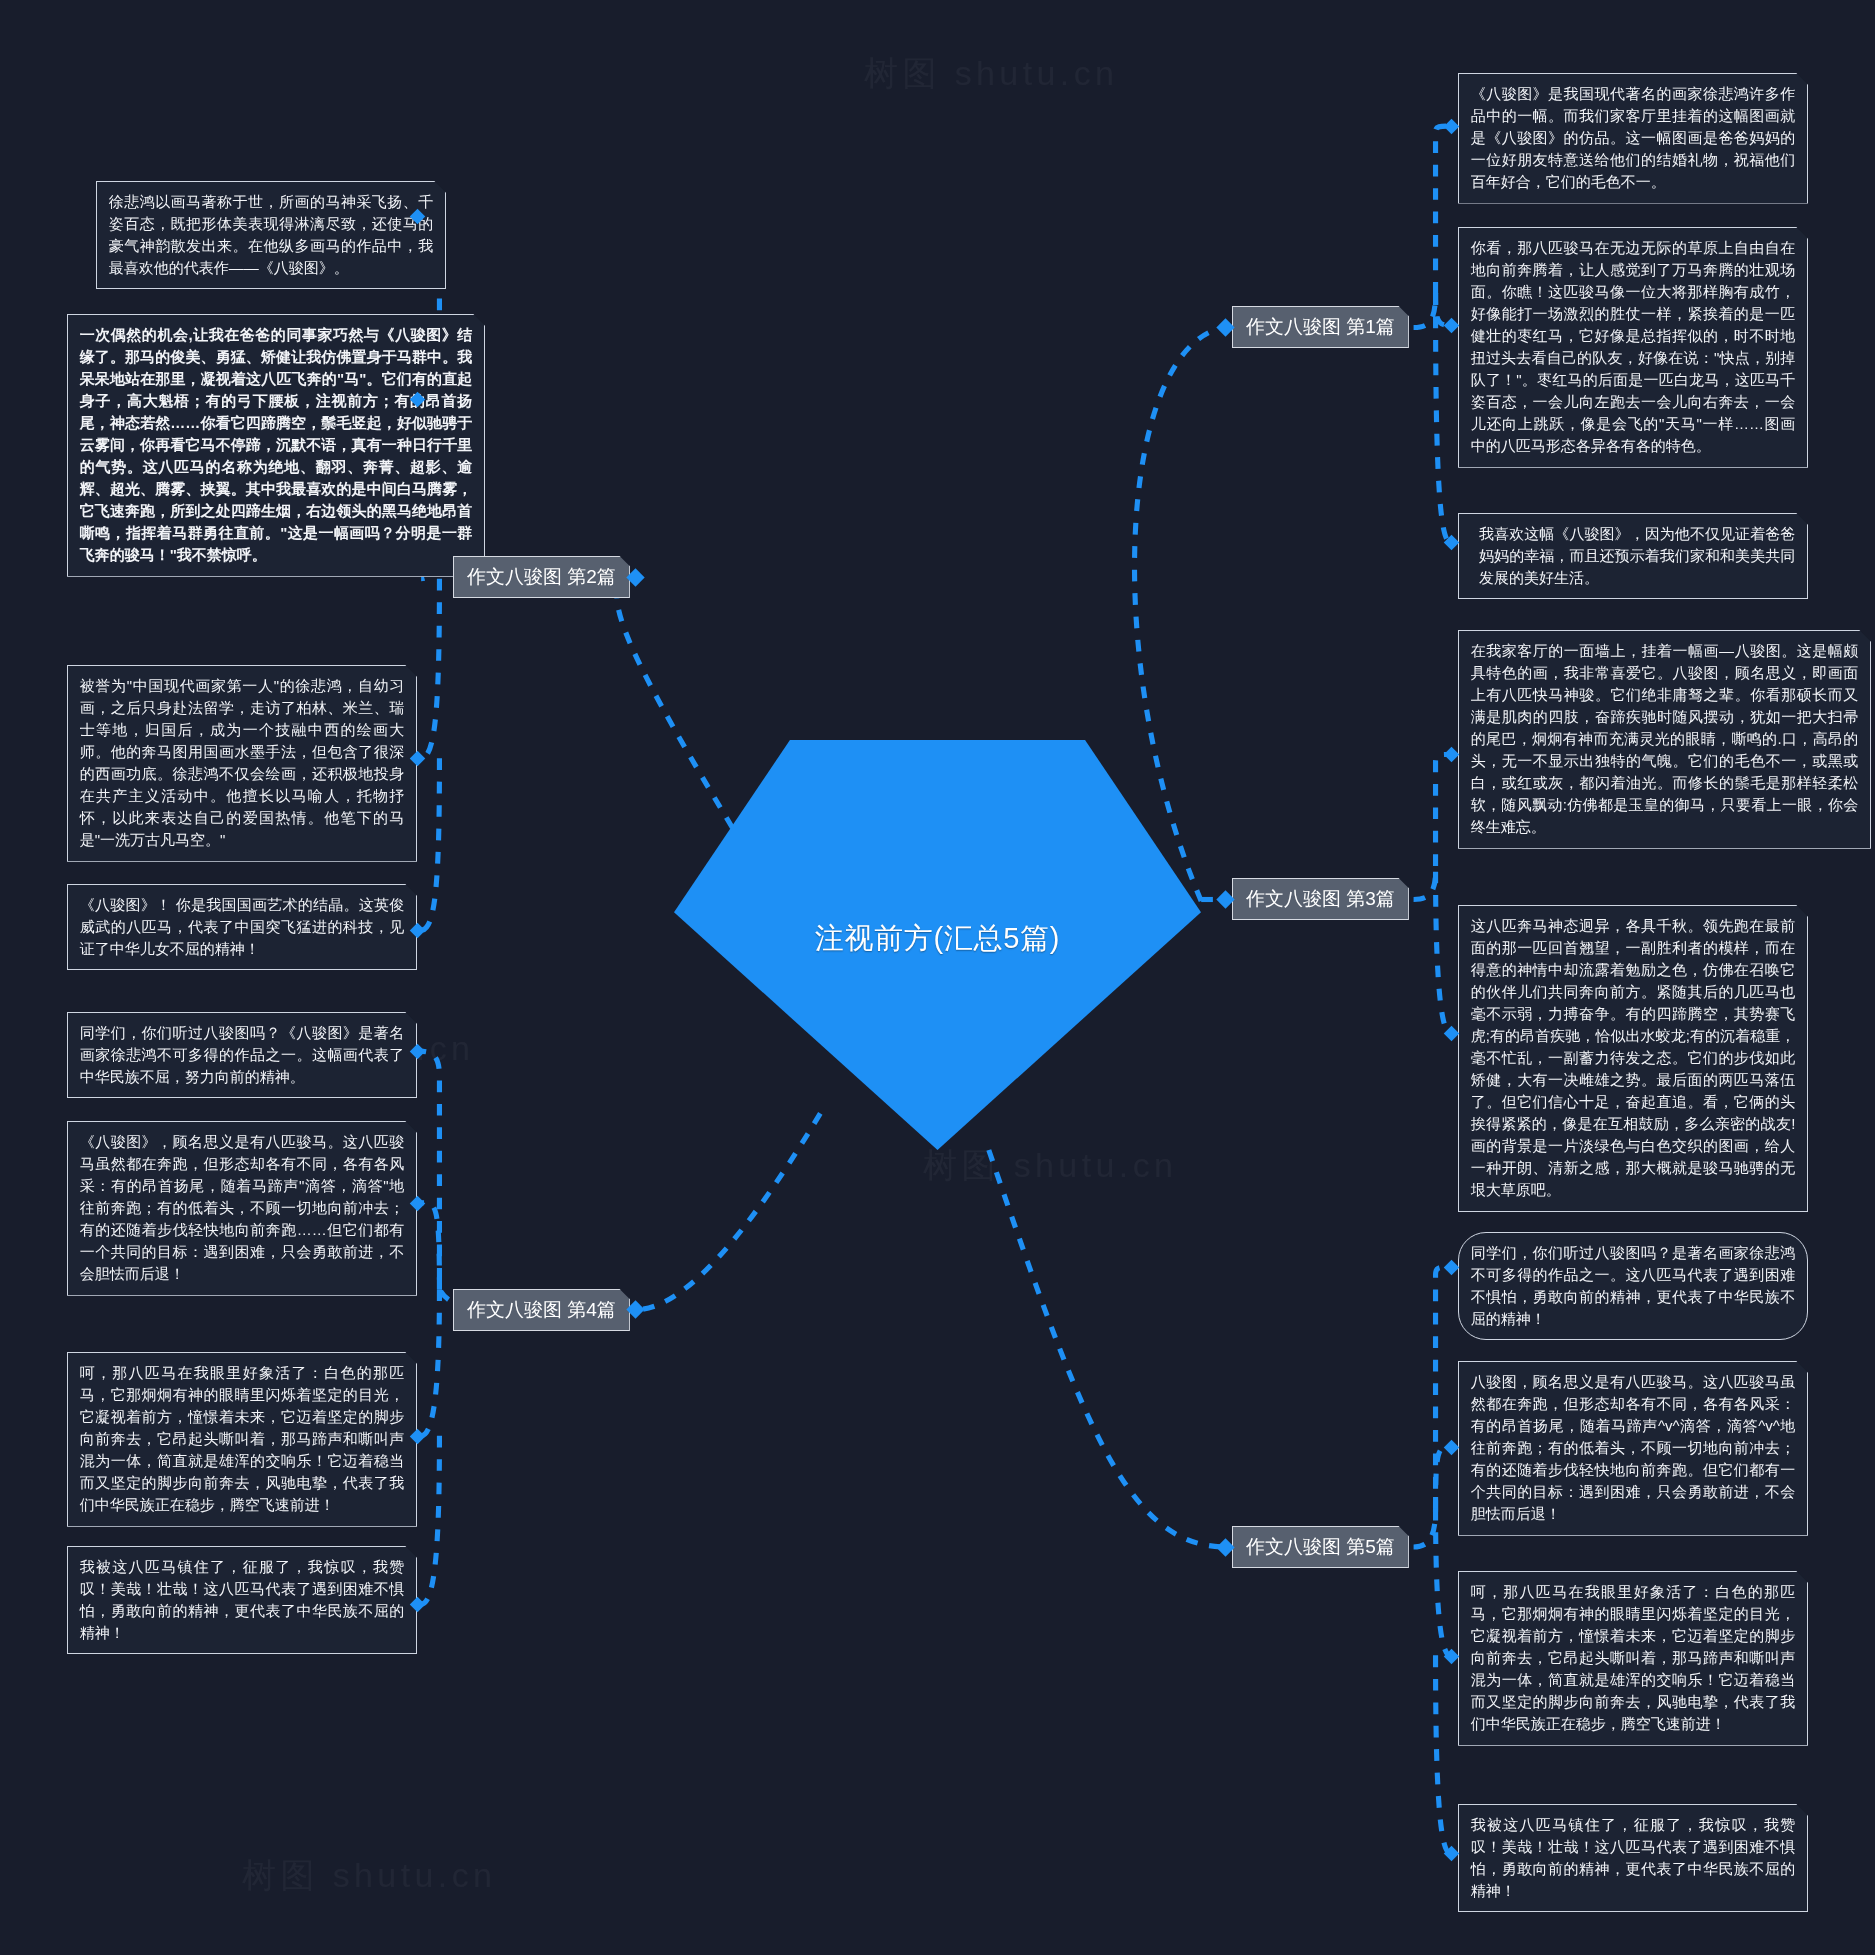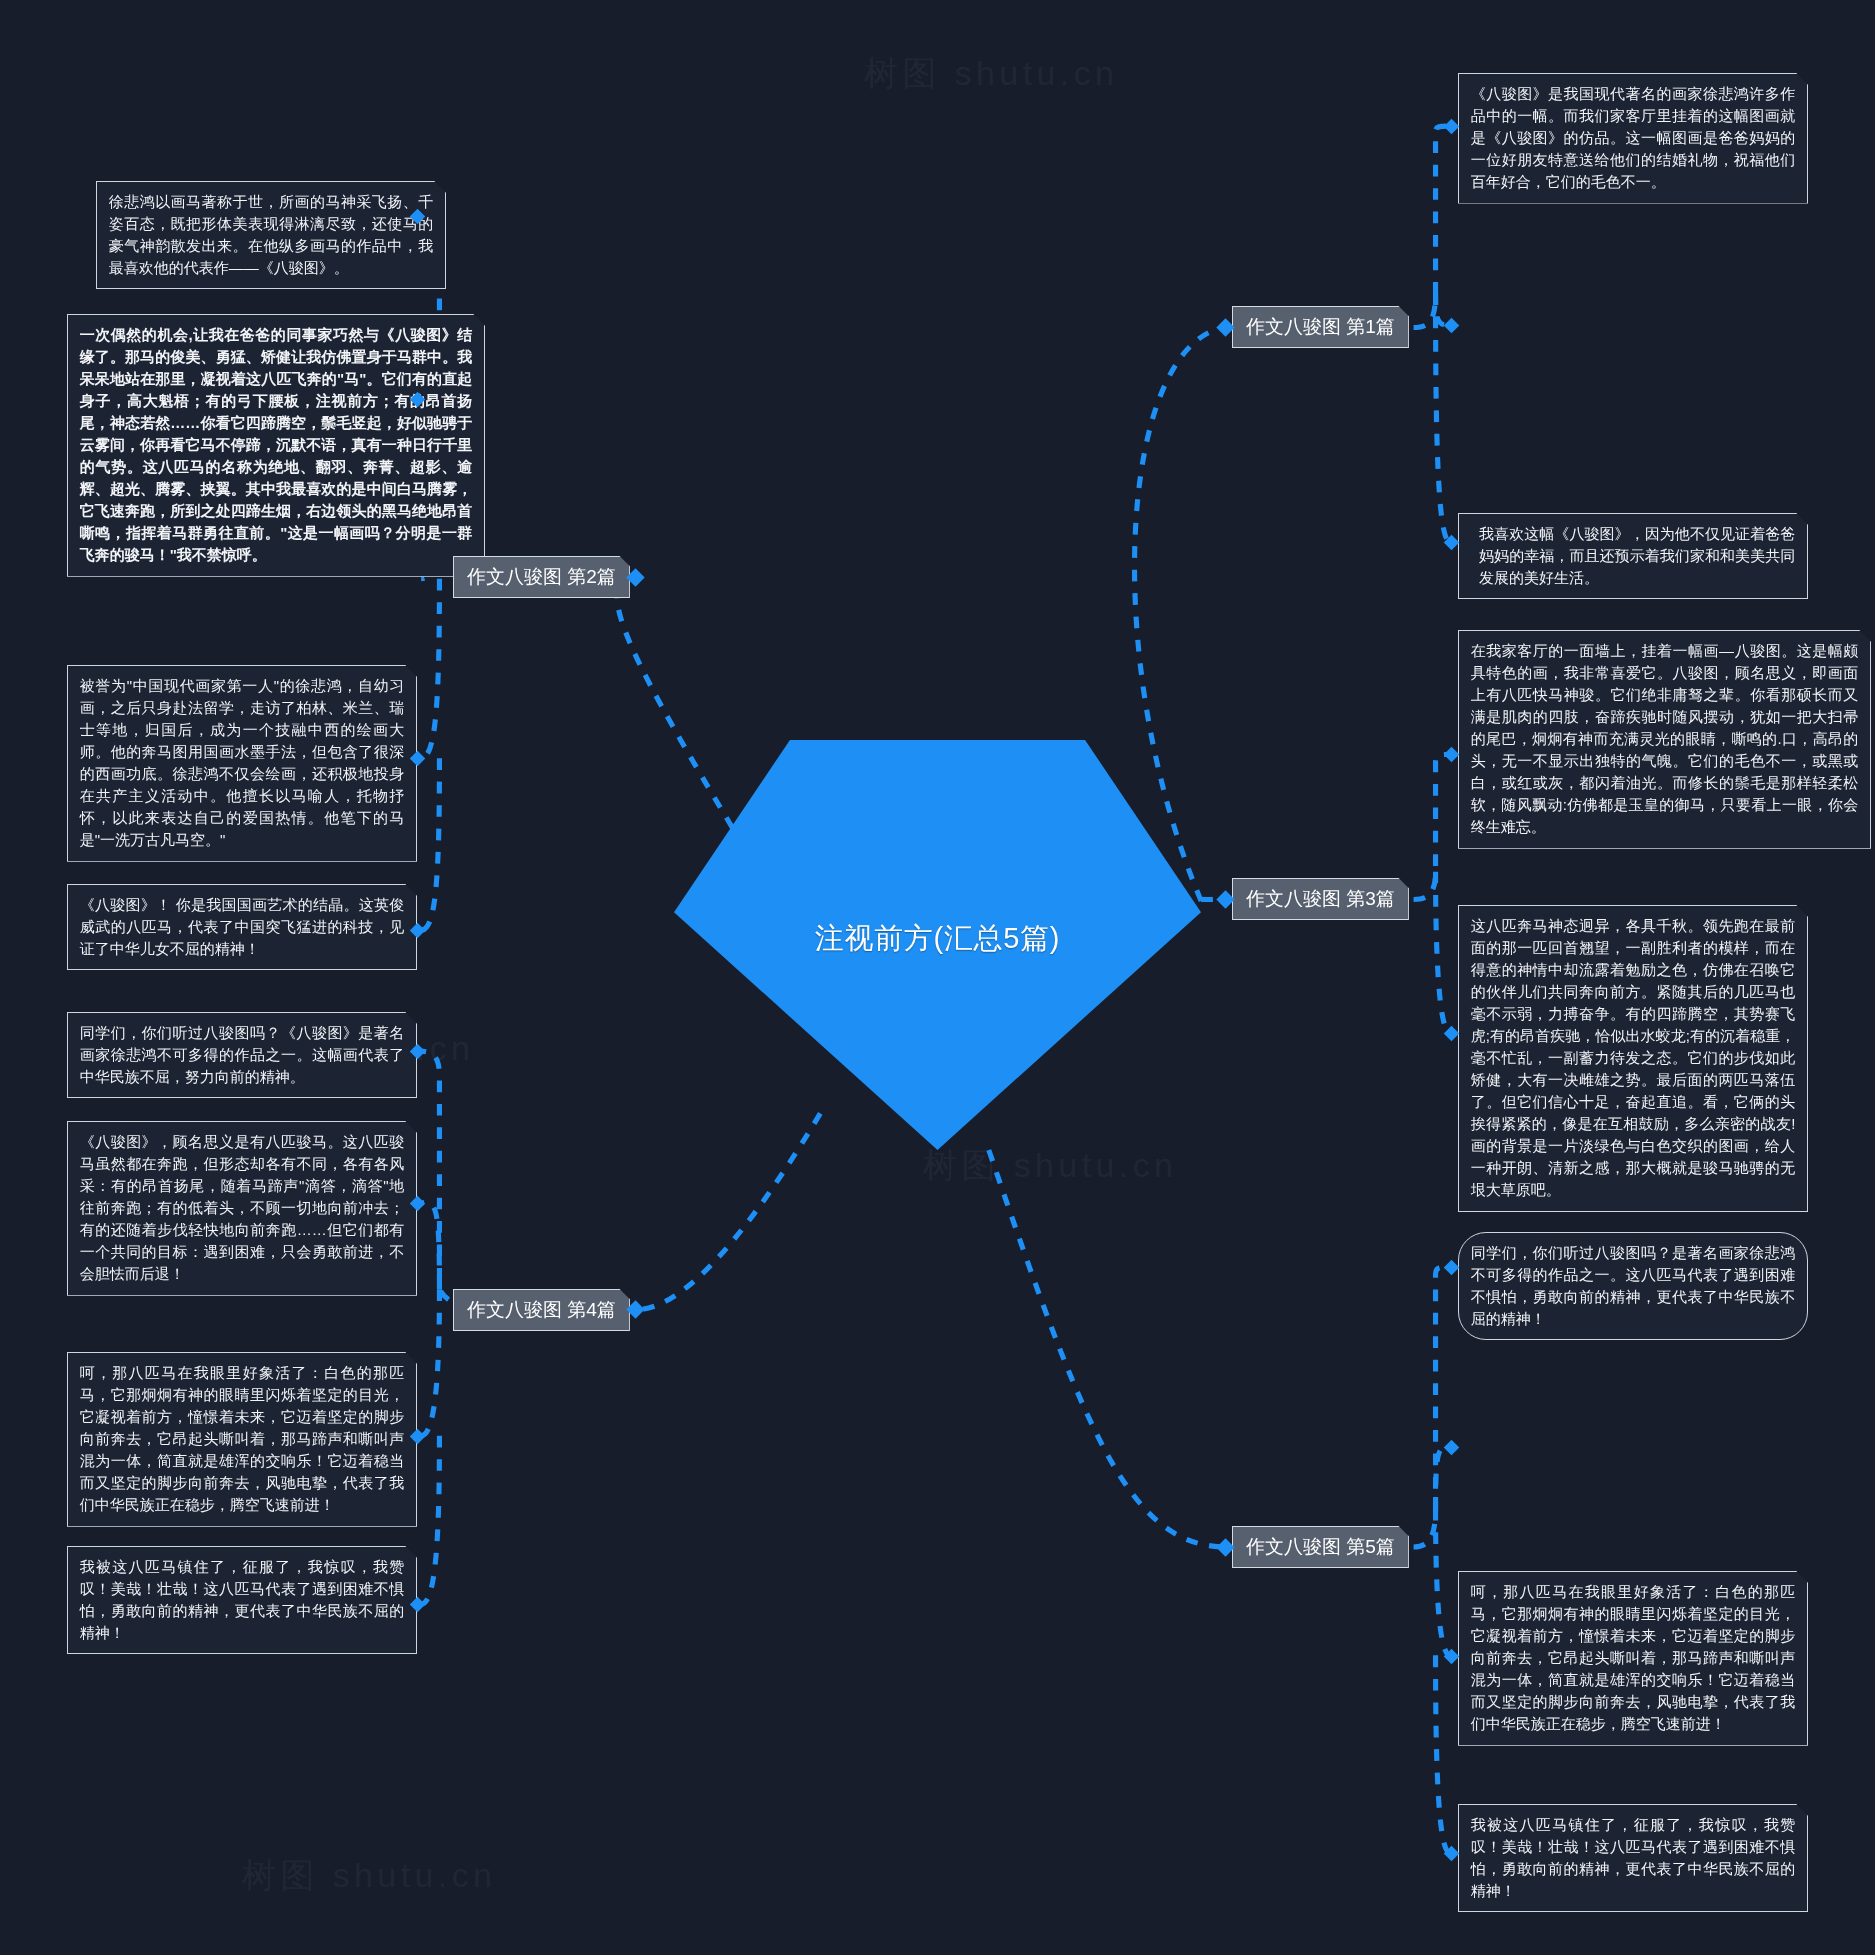--- a/index.html
+++ b/index.html
@@ -187,34 +187,36 @@
 
   <div class="leaf" style="left:67px; top:1352px; width:350px;">呵，那八匹马在我眼里好象活了：白色的那匹马，它那炯炯有神的眼睛里闪烁着坚定的目光，它凝视着前方，憧憬着未来，它迈着坚定的脚步向前奔去，它昂起头嘶叫着，那马蹄声和嘶叫声混为一体，简直就是雄浑的交响乐！它迈着稳当而又坚定的脚步向前奔去，风驰电挚，代表了我们中华民族正在稳步，腾空飞速前进！</div>
   <div class="leaf-dot" style="left:412px; top:1431px;"></div>
 
   <div class="leaf" style="left:67px; top:1546px; width:350px;">我被这八匹马镇住了，征服了，我惊叹，我赞叹！美哉！壮哉！这八匹马代表了遇到困难不惧怕，勇敢向前的精神，更代表了中华民族不屈的精神！</div>
   <div class="leaf-dot" style="left:412px; top:1599px;"></div>
 
   <div class="leaf" style="left:1458px; top:73px; width:350px;">《八骏图》是我国现代著名的画家徐悲鸿许多作品中的一幅。而我们家客厅里挂着的这幅图画就是《八骏图》的仿品。这一幅图画是爸爸妈妈的一位好朋友特意送给他们的结婚礼物，祝福他们百年好合，它们的毛色不一。</div>
   <div class="leaf-dot" style="left:1446px; top:121px;"></div>
 
+  <div class="leaf" style="left:1458px; top:227px; width:350px;">你看，那八匹骏马在无边无际的草原上自由自在地向前奔腾着，让人感觉到了万马奔腾的壮观场面。你瞧！这匹骏马像一位大将那样胸有成竹，好像能打一场激烈的胜仗一样，紧挨着的是一匹健壮的枣红马，它好像是总指挥似的，时不时地扭过头去看自己的队友，好像在说："快点，别掉队了！"。枣红马的后面是一匹白龙马，这匹马千姿百态，一会儿向左跑去一会儿向右奔去，一会儿还向上跳跃，像是会飞的"天马"一样……图画中的八匹马形态各异各有各的特色。</div>
   <div class="leaf-dot" style="left:1446px; top:320px;"></div>
 
   <div class="leaf" style="left:1458px; top:513px; width:350px;padding-left:20px;">我喜欢这幅《八骏图》，因为他不仅见证着爸爸妈妈的幸福，而且还预示着我们家和和美美共同发展的美好生活。</div>
   <div class="leaf-dot" style="left:1446px; top:537px;"></div>
 
   <div class="leaf" style="left:1458px; top:630px; width:413px;">在我家客厅的一面墙上，挂着一幅画—八骏图。这是幅颇具特色的画，我非常喜爱它。八骏图，顾名思义，即画面上有八匹快马神骏。它们绝非庸驽之辈。你看那硕长而又满是肌肉的四肢，奋蹄疾驰时随风摆动，犹如一把大扫帚的尾巴，炯炯有神而充满灵光的眼睛，嘶鸣的.口，高昂的头，无一不显示出独特的气魄。它们的毛色不一，或黑或白，或红或灰，都闪着油光。而修长的鬃毛是那样轻柔松软，随风飘动:仿佛都是玉皇的御马，只要看上一眼，你会终生难忘。</div>
   <div class="leaf-dot" style="left:1446px; top:749px;"></div>
 
   <div class="leaf" style="left:1458px; top:905px; width:350px;">这八匹奔马神态迥异，各具千秋。领先跑在最前面的那一匹回首翘望，一副胜利者的模样，而在得意的神情中却流露着勉励之色，仿佛在召唤它的伙伴儿们共同奔向前方。紧随其后的几匹马也毫不示弱，力搏奋争。有的四蹄腾空，其势赛飞虎;有的昂首疾驰，恰似出水蛟龙;有的沉着稳重，毫不忙乱，一副蓄力待发之态。它们的步伐如此矫健，大有一决雌雄之势。最后面的两匹马落伍了。但它们信心十足，奋起直追。看，它俩的头挨得紧紧的，像是在互相鼓励，多么亲密的战友!画的背景是一片淡绿色与白色交织的图画，给人一种开朗、清新之感，那大概就是骏马驰骋的无垠大草原吧。</div>
   <div class="leaf-dot" style="left:1446px; top:1028px;"></div>
 
   <div class="leaf" style="left:1458px; top:1232px; width:350px;border-radius:28px;">同学们，你们听过八骏图吗？是著名画家徐悲鸿不可多得的作品之一。这八匹马代表了遇到困难不惧怕，勇敢向前的精神，更代表了中华民族不屈的精神！</div>
   <div class="leaf-dot" style="left:1446px; top:1262px;"></div>
 
+  <div class="leaf" style="left:1458px; top:1361px; width:350px;">八骏图，顾名思义是有八匹骏马。这八匹骏马虽然都在奔跑，但形态却各有不同，各有各风采：有的昂首扬尾，随着马蹄声^v^滴答，滴答^v^地往前奔跑；有的低着头，不顾一切地向前冲去；有的还随着步伐轻快地向前奔跑。但它们都有一个共同的目标：遇到困难，只会勇敢前进，不会胆怯而后退！</div>
   <div class="leaf-dot" style="left:1446px; top:1442px;"></div>
 
   <div class="leaf" style="left:1458px; top:1571px; width:350px;">呵，那八匹马在我眼里好象活了：白色的那匹马，它那炯炯有神的眼睛里闪烁着坚定的目光，它凝视着前方，憧憬着未来，它迈着坚定的脚步向前奔去，它昂起头嘶叫着，那马蹄声和嘶叫声混为一体，简直就是雄浑的交响乐！它迈着稳当而又坚定的脚步向前奔去，风驰电挚，代表了我们中华民族正在稳步，腾空飞速前进！</div>
   <div class="leaf-dot" style="left:1446px; top:1651px;"></div>
 
   <div class="leaf" style="left:1458px; top:1804px; width:350px;">我被这八匹马镇住了，征服了，我惊叹，我赞叹！美哉！壮哉！这八匹马代表了遇到困难不惧怕，勇敢向前的精神，更代表了中华民族不屈的精神！</div>
   <div class="leaf-dot" style="left:1446px; top:1848px;"></div>
 
 </div>
 

